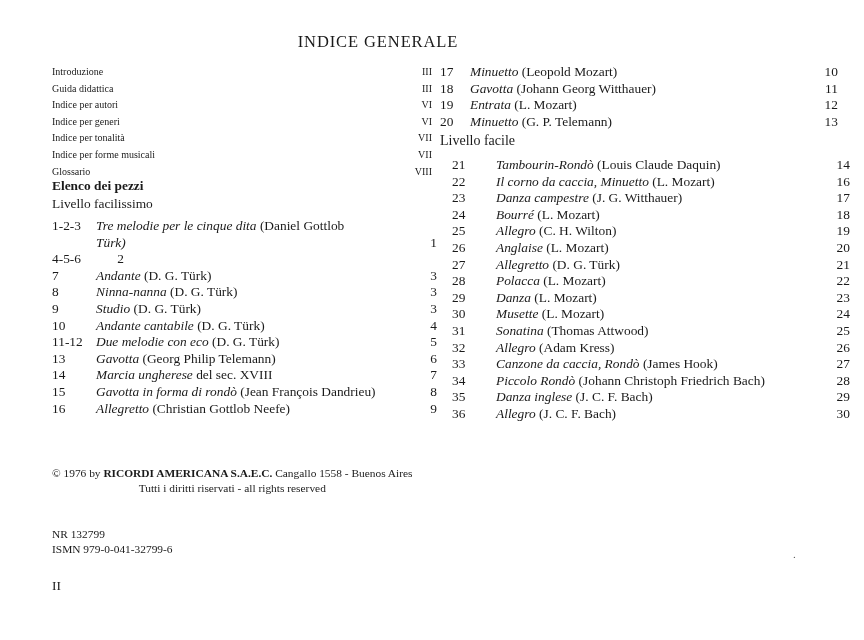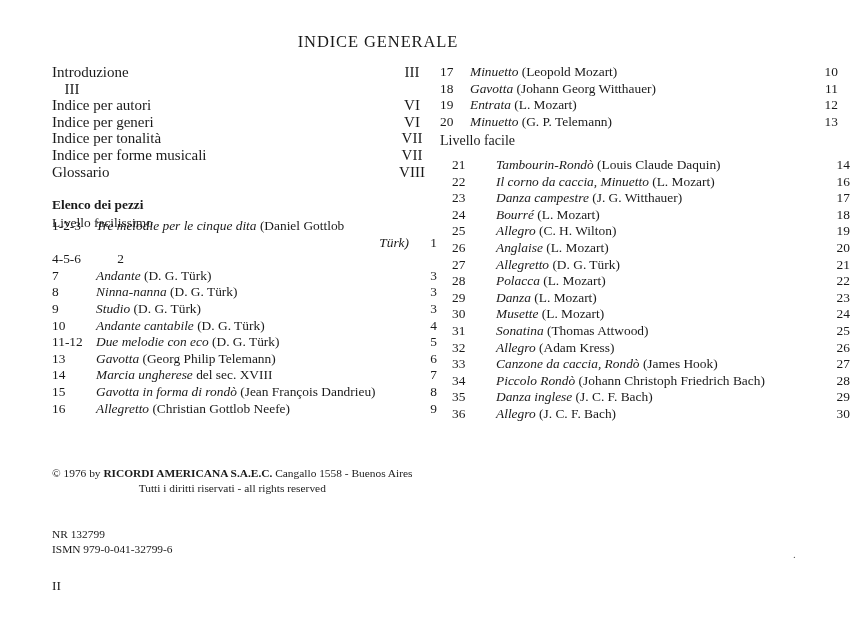--- a/index.html
+++ b/index.html
@@ -34,38 +34,37 @@
   
   .frontmatter {
     position: absolute;
     top: 64px;
     left: 52px;
     width: 380px;
   }
   .fm-row {
     display: flex;
     align-items: baseline;
-    font-size: 15px;
+    font-size: 10px;
     line-height: 16.6px;
   }
   .fm-label {
     flex: 1 1 auto;
     white-space: nowrap;
   }
   .fm-page {
     flex: 0 0 auto;
-    text-align: center;
+    text-align: right;
     width: 40px;
   }
 
   
   .subhead {
     font-size: 13.4px;
     line-height: 16.6px;
-    margin-top: 19px;
   }
   .subhead.bold { font-weight: bold; }
 
   .elenco {
     position: absolute;
     top: 178px;
     left: 52px;
     width: 380px;
   }
   .elenco .subhead + .subhead { margin-top: 1px; }
@@ -104,21 +103,21 @@
     width: 28px;
     text-align: right;
   }
   .p-cont {
     padding-left: 44px;
     font-size: 13.4px;
     line-height: 16.6px;
     display: flex;
     align-items: baseline;
   }
-  .p-cont .c-text { flex: 1 1 auto; font-style: italic; text-align: right; }
+  .p-cont .c-text { flex: 1 1 auto; font-style: italic; }
   .p-cont .c-page { flex: 0 0 auto; width: 28px; text-align: right; font-style: normal; }
 
   .right-subhead {
     position: absolute;
     left: 440px;
     top: 133px;
     font-size: 14px;
     line-height: 16.6px;
   }
 
@@ -159,20 +158,21 @@
 <div class="page">
 
   <div class="title">INDICE GENERALE</div>
 
   <div class="frontmatter">
     <div class="fm-row">
       <span class="fm-label">Introduzione</span>
       <span class="fm-page">III</span>
     </div>
     <div class="fm-row">
+      <span class="fm-label">Guida didattica</span>
       <span class="fm-page">III</span>
     </div>
     <div class="fm-row">
       <span class="fm-label">Indice per autori</span>
       <span class="fm-page">VI</span>
     </div>
     <div class="fm-row">
       <span class="fm-label">Indice per generi</span>
       <span class="fm-page">VI</span>
     </div>

